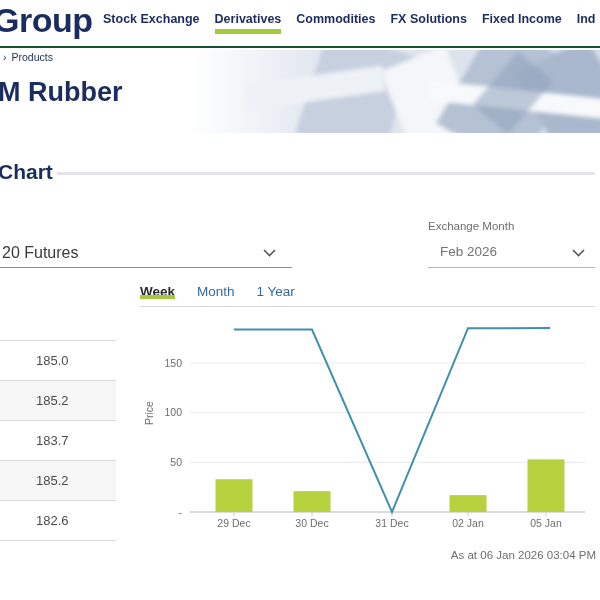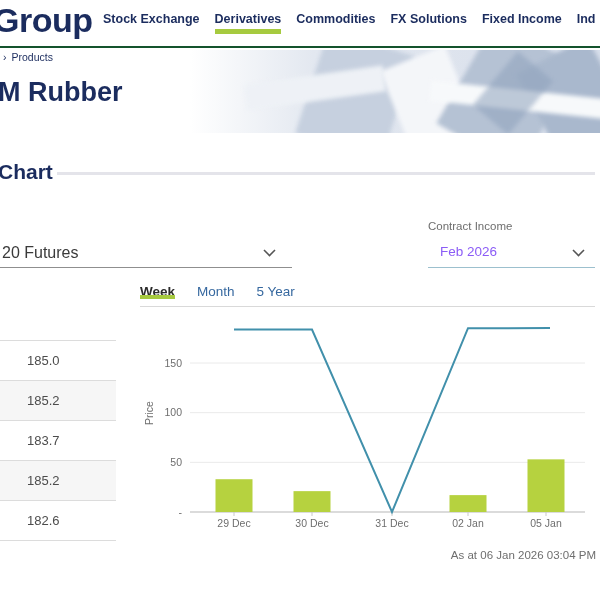--- a/index.html
+++ b/index.html
@@ -41,37 +41,37 @@
   #section-heading { position:absolute; left:-2px; top:160px; font-size:21px; font-weight:600;
                      color:#1b2c5e; }
   #section-divider { position:absolute; left:57px; top:172px; width:538px; height:3px;
                      background:#e4e4ea; }
 
   
   .select-box { position:absolute; background:#fff; cursor:pointer; }
   #product-select { left:0; top:236px; width:292px; height:32px; border-bottom:1px solid #8f8f8f; }
   #product-select .val { position:absolute; left:2px; top:8px; font-size:16px; color:#3a3a3a; }
   #month-select { left:428px; top:236px; width:167px; height:32px; border-bottom:1px solid #9cc0ce; }
-  #month-select .val { position:absolute; left:12px; top:8px; font-size:13.5px; color:#8b5cf6; }
+  #month-select .val { position:absolute; left:12px; top:8px; font-size:13.5px; color:#737373; }
   .chev { position:absolute; top:13px; }
   #product-select .chev { right:16px; }
   #month-select .chev { right:10px; }
   #contract-label { position:absolute; left:428px; top:220px; font-size:11.5px; color:#6e6e6e; }
 
   
   #tabs { position:absolute; left:140px; top:284px; display:flex; gap:22px; }
   .tab { font-size:13.5px; color:#36689f; cursor:pointer; padding-bottom:0; position:relative; }
   .tab.active { color:#2b2b2b; font-weight:700; }
   .tab.active:after { content:""; position:absolute; left:0; right:0; bottom:0; height:4px;
                       background:#a6ca3f; }
   #tabs-line { position:absolute; left:140px; top:306px; width:455px; height:1px; background:#d9d9d9; }
 
   
   #price-table { position:absolute; left:0; top:340px; width:116px; border-top:1px solid #dcdcdc; }
-  .prow { height:40px; line-height:40px; padding-left:27px; font-size:13px; color:#4c4c4c;
+  .prow { height:40px; line-height:40px; padding-left:36px; font-size:13px; color:#4c4c4c;
           border-bottom:1px solid #dcdcdc; background:#fff; }
   .prow:nth-child(even) { background:#f6f6f6; }
 
   
   #chart-wrap { position:absolute; left:130px; top:308px; width:470px; height:245px; }
   #chart-svg text { font-family:"Liberation Sans", sans-serif; font-size:10.5px; fill:#6e6e6e; }
   #as-at { position:absolute; right:4px; top:549px; font-size:11.5px; color:#6e6e6e; }
 </style>
 </head>
 <body>
@@ -110,33 +110,33 @@
   <div id="section-heading">Chart</div>
   <div id="section-divider"></div>
 
   <div id="product-select" class="select-box">
     <span class="val">20 Futures</span>
     <svg class="chev" width="13" height="8" viewBox="0 0 13 8">
       <polyline points="1,1 6.5,6.5 12,1" fill="none" stroke="#555" stroke-width="1.6"></polyline>
     </svg>
   </div>
 
-  <div id="contract-label">Contract Income</div>
+  <div id="contract-label">Exchange Month</div>
   <div id="month-select" class="select-box">
     <span class="val">Feb 2026</span>
     <svg class="chev" width="13" height="8" viewBox="0 0 13 8">
       <polyline points="1,1 6.5,6.5 12,1" fill="none" stroke="#555" stroke-width="1.6"></polyline>
     </svg>
   </div>
 
   <div id="tabs-line"></div>
   <div id="tabs">
       <div class="tab active">Week</div>
       <div class="tab">Month</div>
-      <div class="tab">5 Year</div>
+      <div class="tab">1 Year</div>
     </div>
 
   <div id="price-table">
       <div class="prow">185.0</div>
       <div class="prow">185.2</div>
       <div class="prow">183.7</div>
       <div class="prow">185.2</div>
       <div class="prow">182.6</div>
     </div>
 

